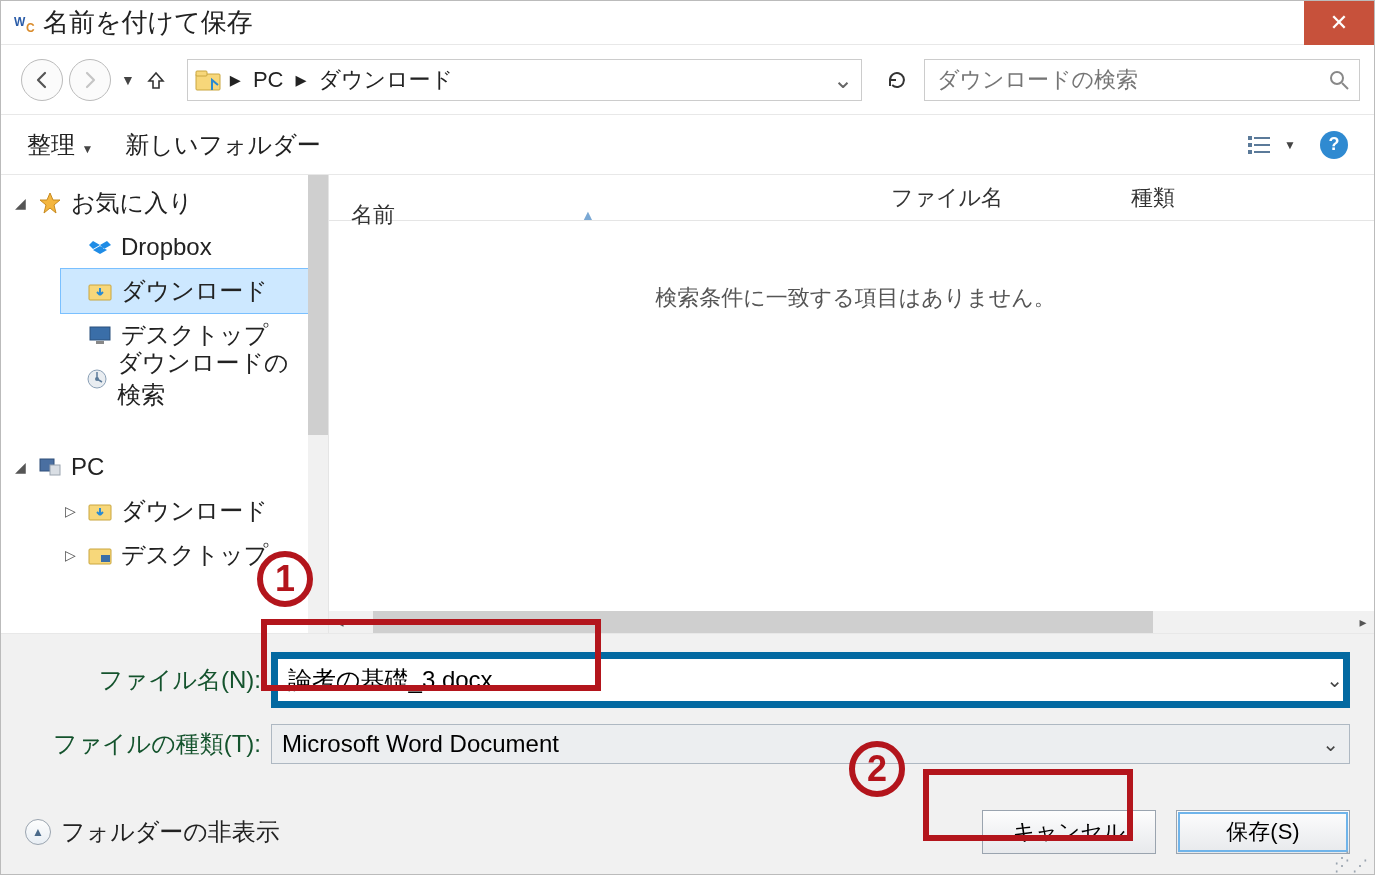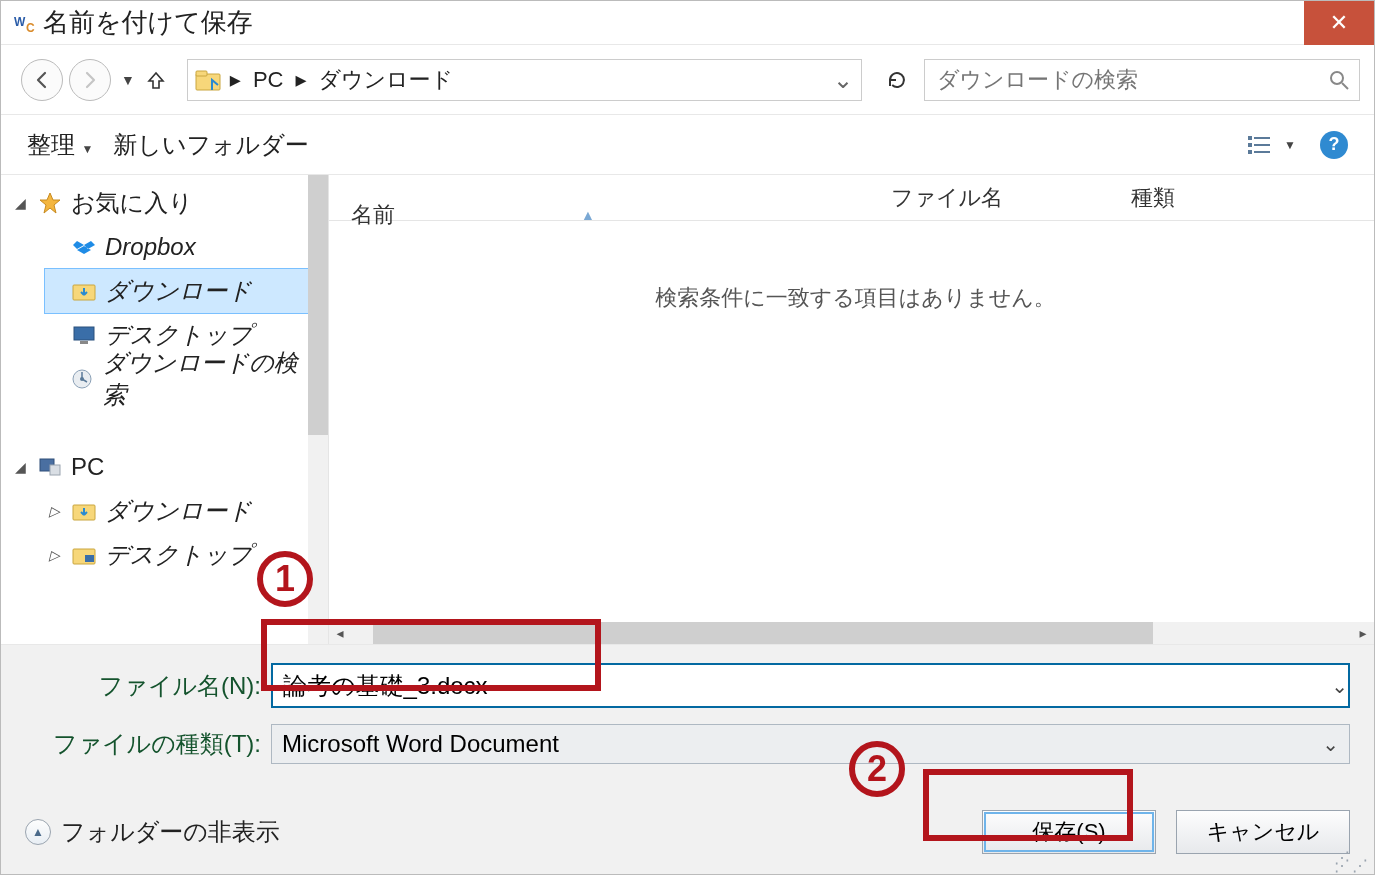--- a/index.html
+++ b/index.html
@@ -17,57 +17,57 @@
   .nav-up   { font-size:22px; color:#444; width:28px; text-align:center;}
   .addressbar { flex:1; height:42px; border:1px solid #ccc; display:flex; align-items:center; padding:0 6px; gap:4px; margin:0 8px; background:#fff;}
   .addr-icon { width:28px; height:28px; }
   .addr-seg { font-size:22px; color:#222; padding:0 4px;}
   .addr-caret { font-size:24px; color:#666; margin-left:auto; padding:0 2px;}
   .refresh { width:42px; height:42px; display:flex; align-items:center; justify-content:center; font-size:22px; color:#333;}
   .searchbox { width:436px; height:42px; border:1px solid #ccc; display:flex; align-items:center; padding:0 10px; background:#fff;}
   .searchbox input { border:none; outline:none; font-size:22px; flex:1; color:#999; background:transparent;}
   .search-icon { color:#777; font-size:20px;}
 
-  .toolbar { height:60px; display:flex; align-items:center; padding:0 26px; gap:20px; border-bottom:1px solid #e8e8e8; background:#fff;}
+  .toolbar { height:60px; display:flex; align-items:center; padding:0 26px; gap:32px; border-bottom:1px solid #e8e8e8; background:#fff;}
   .toolbar .lbl { font-size:24px; color:#222;}
   .tool-drop { color:#444; font-size:12px; margin-left:2px;}
   .toolbar .right { margin-left:auto; display:flex; align-items:center; gap:24px;}
   .viewbtn { display:flex; align-items:center; gap:6px; color:#444;}
   .help-icon { width:28px; height:28px; border-radius:50%; background:#2f8ad1; color:#fff; display:flex; align-items:center; justify-content:center; font-size:18px; font-weight:bold;}
 
   .body { flex:1; display:flex; min-height:0; }
   .sidebar { width:328px; border-right:1px solid #e5e5e5; overflow:hidden; position:relative; background:#fff;}
   .side-scroll { position:absolute; right:0; top:0; width:20px; height:100%; background:#f1f1f1;}
   .thumb { position:absolute; right:0; top:0; width:20px; height:260px; background:#cfcfcf;}
   .tree { padding:6px 0 6px 10px; font-size:24px; color:#222; }
   .node { display:flex; align-items:center; height:44px; gap:8px; padding-left:4px; padding-right:20px;}
   .node.sel { background:#cde8ff; outline:1px solid #7ac0ff; }
   .node .exp { width:14px; color:#555; font-size:14px;}
   .node .ico { width:26px; height:26px; display:flex; align-items:center; justify-content:center;}
-  .indent1 { margin-left:34px;font-style:italic;}
+  .indent1 { margin-left:50px;}
   .spacer  { height:44px; }
 
   .main { flex:1; display:flex; flex-direction:column; position:relative; }
   .cols { height:46px; border-bottom:1px solid #e5e5e5; display:flex; align-items:center; font-size:22px; color:#333; padding:0 0 0 22px;}
   .col-name { width:540px; display:flex; align-items:center; gap:6px;margin-top:35px;}
   .sort-up { color:#7aa8d4; font-size:14px;}
   .col-date { width:240px; }
   .col-type { flex:1;}
   .empty { flex:1; display:flex; align-items:flex-start; justify-content:center; padding-top:62px; font-size:22px; color:#555;padding-left:8px;}
   .hscroll { height:22px; background:#f1f1f1; display:flex; align-items:center;}
   .hscroll .hthumb { height:22px; background:#cfcfcf; width:780px; margin-left:22px;}
   .hscroll .arrow  { width:22px; text-align:center; color:#555; font-size:14px;}
   .hscroll .right-arrow { margin-left:auto;}
 
   .bottom { border-top:1px solid #e8e8e8; background:#f1f1f1; padding:18px 24px 20px 24px; display:flex; flex-direction:column; gap:16px; position:relative;}
   .row { display:flex; align-items:center; gap:10px;}
   .row .label { width:236px; text-align:right; font-size:24px; color:#14532d;}
   .combo { flex:1; height:40px; border:1px solid #aeb8c2; background:#eceef0; font-size:24px; padding:0 10px; display:flex; align-items:center; justify-content:space-between;}
   .combo .caret, .text-input-wrap .caret { font-size:20px; color:#444;}
-  .text-input-wrap { flex:1; height:45px; border:2px solid #0369a1; background:#fff; display:flex; align-items:center;}
+  .text-input-wrap { flex:1; height:56px; border:7px solid #0369a1; background:#fff; display:flex; align-items:center;}
   .text-input-wrap input { border:none; outline:none; flex:1; font-size:24px; padding:0 10px;}
 
   .footer { display:flex; align-items:center; margin-top:30px;}
   .hide-folders { display:flex; align-items:center; gap:10px; font-size:24px; color:#222;}
   .circle-btn { width:26px; height:26px; border:1px solid #9aa4af; border-radius:50%; display:flex; align-items:center; justify-content:center; background:linear-gradient(#fdfdfd,#e8eef4); color:#4a6a8a; font-size:12px;}
   .actions { margin-left:auto; display:flex; gap:20px;}
   .btn { width:174px; height:44px; border:1px solid #9aa4af; background:linear-gradient(#fdfdfd,#e7e9ec); font-size:22px; display:flex; align-items:center; justify-content:center;}
   .btn.primary { outline:2px solid #6fb4ea; outline-offset:-4px; }
 
   .grip { position:absolute; right:4px; bottom:4px; color:#9aa4af; font-size:16px; line-height:8px; letter-spacing:2px;}
@@ -293,22 +293,22 @@
         <span class="caret">⌄</span>
       </div>
     </div>
 
     <div class="footer">
       <div class="hide-folders">
         <span class="circle-btn">▲</span>
         <span>フォルダーの非表示</span>
       </div>
       <div class="actions">
+        <div class="btn">キャンセル</div>
         <div class="btn primary">保存(S)</div>
-        <div class="btn">キャンセル</div>
       </div>
     </div>
 
     <div class="grip">⋰<br>⋰⋰</div>
   </div>
 
   <div class="anno-num" style="left:256px; top:550px;">1</div>
   <div class="anno" style="left:260px; top:618px; width:340px; height:72px;"></div>
 
   <div class="anno-num" style="left:848px; top:740px;">2</div>

